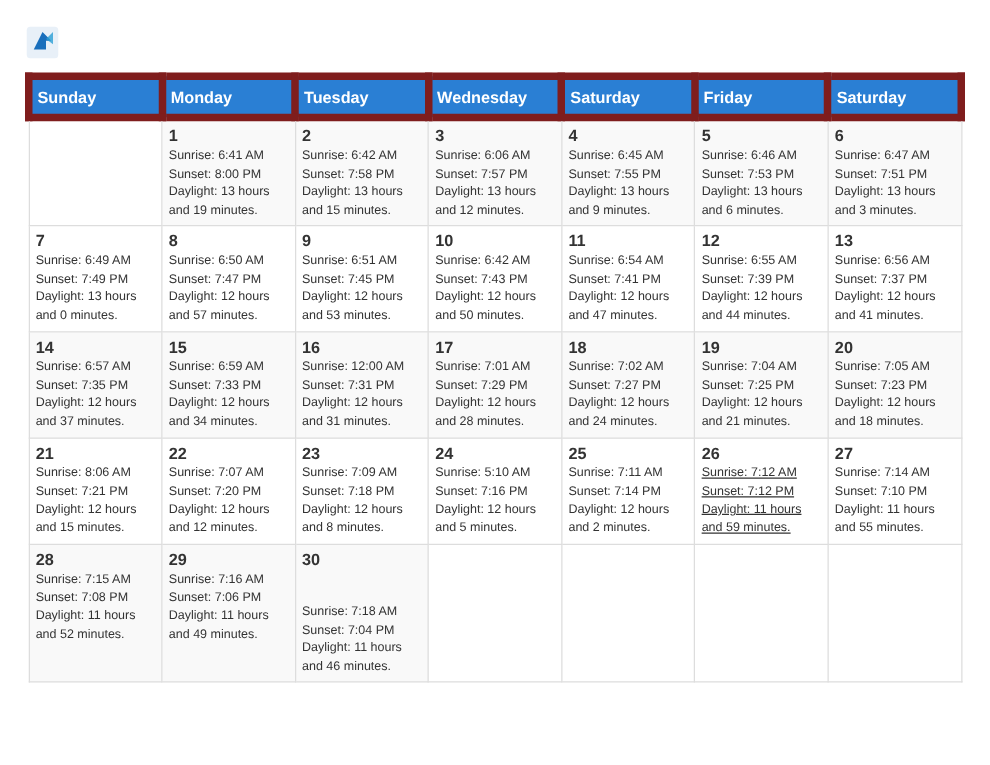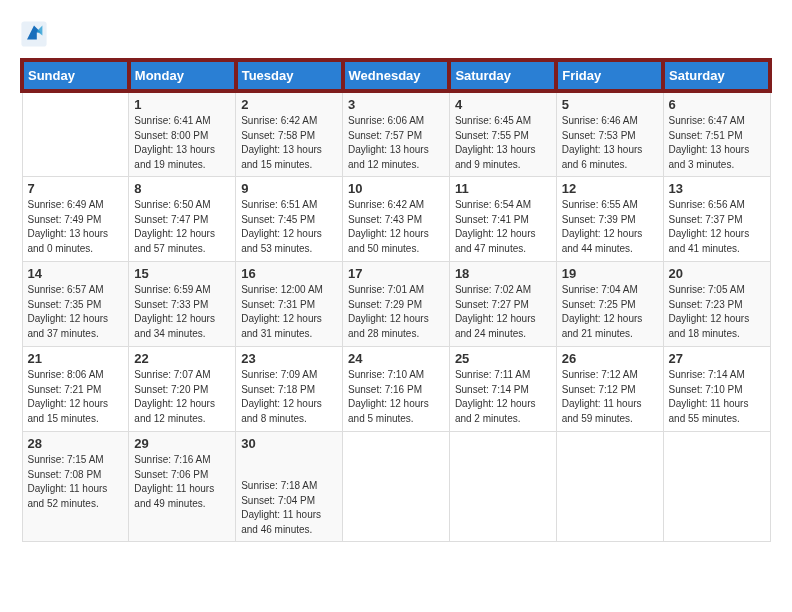--- a/index.html
+++ b/index.html
@@ -51,21 +51,21 @@
       border-collapse: collapse;
       table-layout: fixed;
     }
     thead tr th {
       background-color: #2a7fd4;
       color: #fff;
       font-size: 13px;
       font-weight: bold;
       padding: 6px 4px;
       text-align: left;
-      border: 4px solid #7f1d1d;
+      border: 6px solid #7f1d1d;
     }
     tbody tr td {
       border: 1px solid #ddd;
       vertical-align: top;
       padding: 4px 5px;
       font-size: 10.5px;
       color: #333;
       height: 85px;
     }
     tbody tr td .day-number {
@@ -290,35 +290,35 @@
         </td>
         <td>
           <span class="day-number">23</span>
           <div class="day-info" style="white-space: pre-line;">Sunrise: 7:09 AM
 Sunset: 7:18 PM
 Daylight: 12 hours
 and 8 minutes.</div>
         </td>
         <td>
           <span class="day-number">24</span>
-          <div class="day-info" style="white-space: pre-line;">Sunrise: 7:10 AM
+          <div class="day-info" style="white-space: pre-line;">Sunrise: 5:10 AM
 Sunset: 7:16 PM
 Daylight: 12 hours
 and 5 minutes.</div>
         </td>
         <td>
           <span class="day-number">25</span>
           <div class="day-info" style="white-space: pre-line;">Sunrise: 7:11 AM
 Sunset: 7:14 PM
 Daylight: 12 hours
 and 2 minutes.</div>
         </td>
         <td>
           <span class="day-number">26</span>
-          <div class="day-info" style="white-space: pre-line;">Sunrise: 7:12 AM
+          <div class="day-info" style="white-space: pre-line; text-decoration: underline;">Sunrise: 7:12 AM
 Sunset: 7:12 PM
 Daylight: 11 hours
 and 59 minutes.</div>
         </td>
         <td>
           <span class="day-number">27</span>
           <div class="day-info" style="white-space: pre-line;">Sunrise: 7:14 AM
 Sunset: 7:10 PM
 Daylight: 11 hours
 and 55 minutes.</div>

